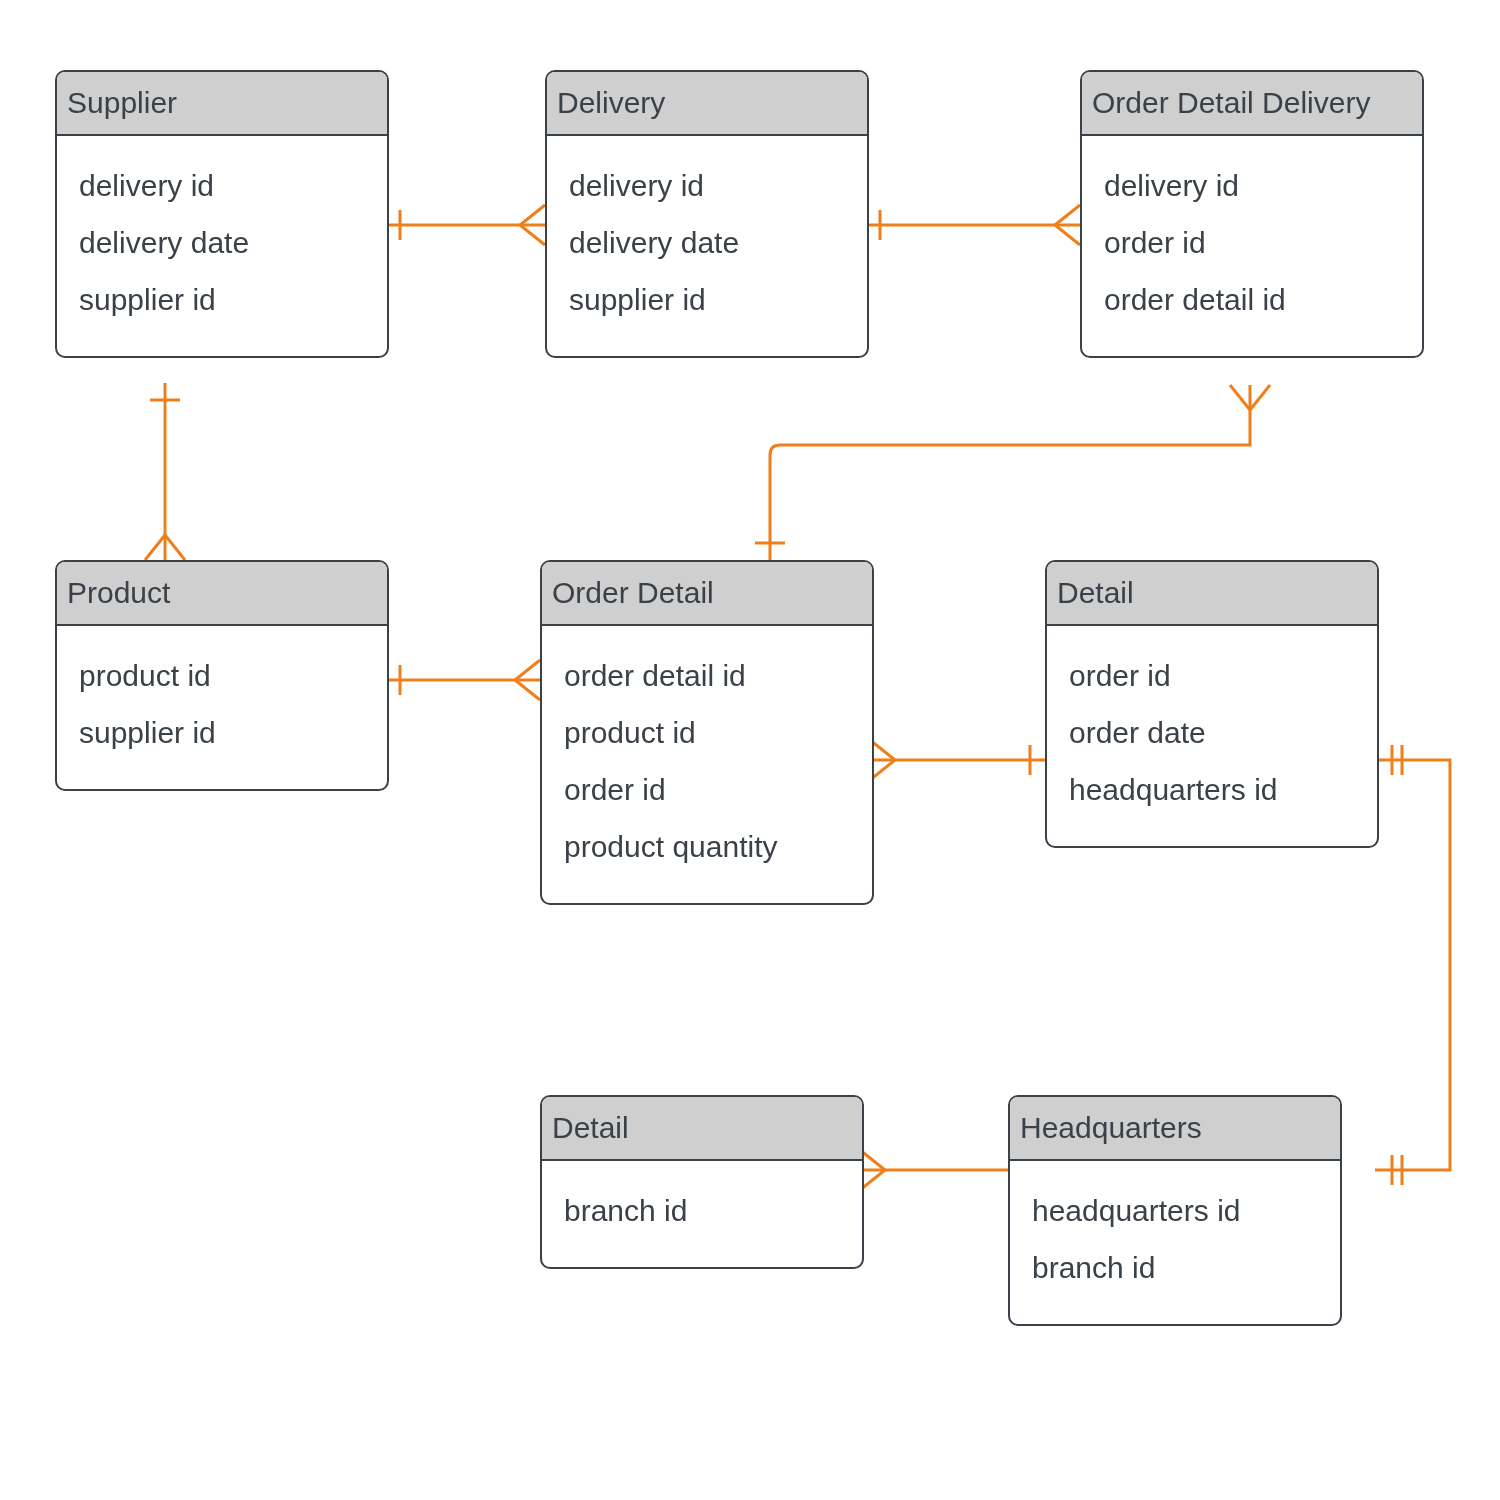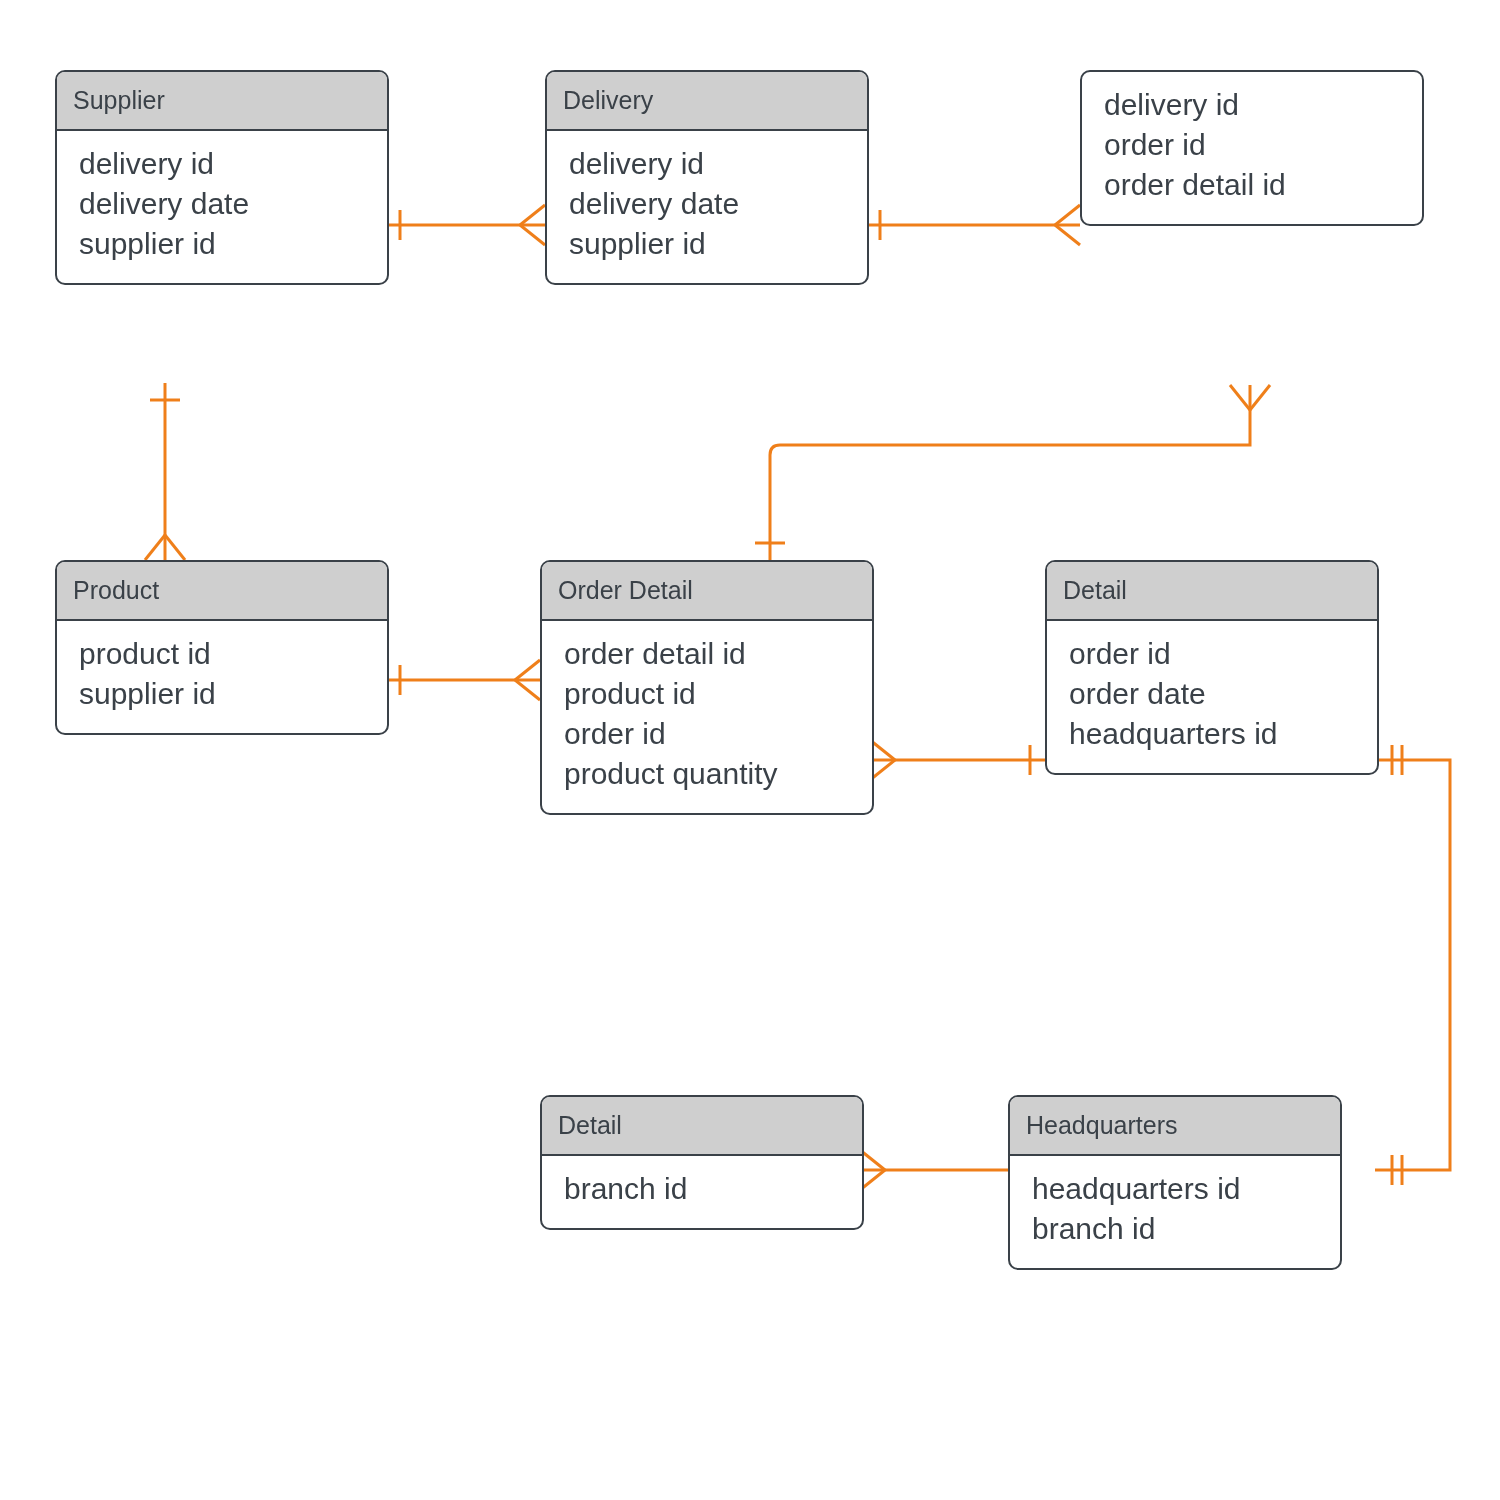--- a/index.html
+++ b/index.html
@@ -1,21 +1,21 @@
 <!DOCTYPE html>
 <html><head>
 <meta charset="utf-8">
 <style>
   html,body{margin:0;padding:0;width:1500px;height:1500px;background:#fff;font-family:"Segoe UI",Arial,sans-serif;color:#3a4148}
   .canvas{position:relative;width:1500px;height:1500px}
   svg.connectors{position:absolute;left:0;top:0;width:1500px;height:1500px;pointer-events:none}
   .entity{position:absolute;border:2px solid #3a4148;border-radius:10px;background:#fff;overflow:hidden}
-  .entity .title{background:#cfcfcf;padding:14px 16px;font-size:25px;border-bottom:2px solid #3a4148;color:#3a4148}
+  .entity .title{background:#cfcfcf;padding:14px 10px;font-size:30px;border-bottom:2px solid #3a4148;color:#3a4148}
   .entity .attrs{padding:10px 22px 16px 22px}
-  .entity .attr{font-size:30px;color:#3a4148;margin:6px 0}
+  .entity .attr{font-size:30px;color:#3a4148;margin:23px 0}
   
   #e-supplier{left:55px;top:70px;width:330px}
   #e-delivery{left:545px;top:70px;width:320px}
   #e-odd{left:1080px;top:70px;width:340px}
   #e-product{left:55px;top:560px;width:330px}
   #e-orderdetail{left:540px;top:560px;width:330px}
   #e-order{left:1045px;top:560px;width:330px}
   #e-branch{left:540px;top:1095px;width:320px}
   #e-hq{left:1008px;top:1095px;width:330px}
   .conn{stroke:#ef7f1a;stroke-width:3;fill:none}
@@ -107,20 +107,21 @@
   <div id="e-delivery" class="entity">
     <div class="title">Delivery</div>
     <div class="attrs">
       <div class="attr">delivery id</div>
       <div class="attr">delivery date</div>
       <div class="attr">supplier id</div>
     </div>
   </div>
 
   <div id="e-odd" class="entity">
+    <div class="title">Order Detail Delivery</div>
     <div class="attrs">
       <div class="attr">delivery id</div>
       <div class="attr">order id</div>
       <div class="attr">order detail id</div>
     </div>
   </div>
 
   <div id="e-product" class="entity">
     <div class="title">Product</div>
     <div class="attrs">

